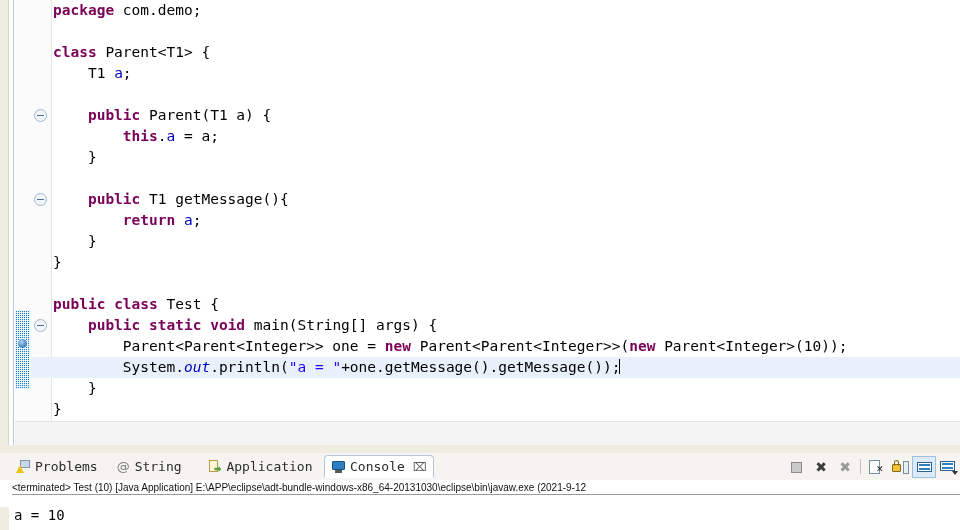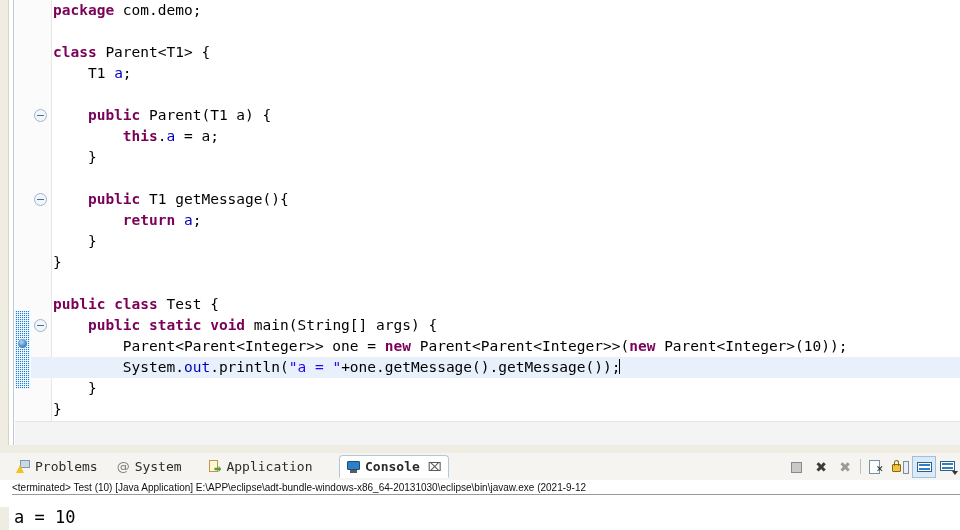--- a/index.html
+++ b/index.html
@@ -110,21 +110,21 @@
     font-size: 14.5px;
     line-height: 21px;
     white-space: pre;
     color: #000000;
   }
   .cl { height: 21px; padding-left: 0px; position: relative; }
   .cl-hl { background: #e8f0fb; }
   .cl span { position: relative; z-index: 1; }
   .kw  { color: #7a0058; font-weight: bold; }
   .fld { color: #0000c0; }
-  .stat{ color: #0000c0; }
+  .stat{ color: #0000c0; font-style: italic; }
   .str { color: #2a00ff; }
   .plain { color: #000000; }
   .caret {
     display: inline-block;
     width: 1px; height: 15px;
     background: #000;
     vertical-align: -2px;
     margin-left: -1px;
   }
 
@@ -313,21 +313,21 @@
     font-size: 10px;
     color: #111111;
     white-space: nowrap;
     border-bottom: 1px solid #9a9a9a;
     padding-bottom: 1px;
   }
   .console-out {
     position: absolute;
     left: 14px; top: 27px;
     font-family: "DejaVu Sans Mono", "Liberation Mono", monospace;
-    font-size: 17px;
+    font-size: 14px;
     color: #000000;
     white-space: pre;
   }
   .console-left-pad {
     position: absolute; left: 0; top: 27px;
     width: 9px; height: 50px;
     background: #efece1;
   }
 </style>
 </head>
@@ -366,27 +366,27 @@
 
   <div id="console-panel">
 
     <div class="panel-tabbar" id="panel-tabbar">
         <div class="tab" style="left: 10px;">
           <span class="ic ic-problems"></span>
           <span>Problems</span>
         </div>
         <div class="tab" style="left: 109.625px;">
           <span class="ic ic-javadoc">@</span>
-          <span>System</span>
+          <span>String</span>
         </div>
         <div class="tab" style="left: 201.422px;">
           <span class="ic ic-decl"></span>
           <span>Application</span>
         </div>
-        <div class="tab tab-active" style="left: 339px; font-weight: bold;">
+        <div class="tab tab-active" style="left: 324px;">
           <span class="ic ic-console"></span>
           <span>Console</span>
           <span class="tab-close">⌧</span>
         </div>
       </div>
 
     <div class="console-toolbar">
       <div class="tb-btn">
         <span class="ic-term"></span>
       </div>

